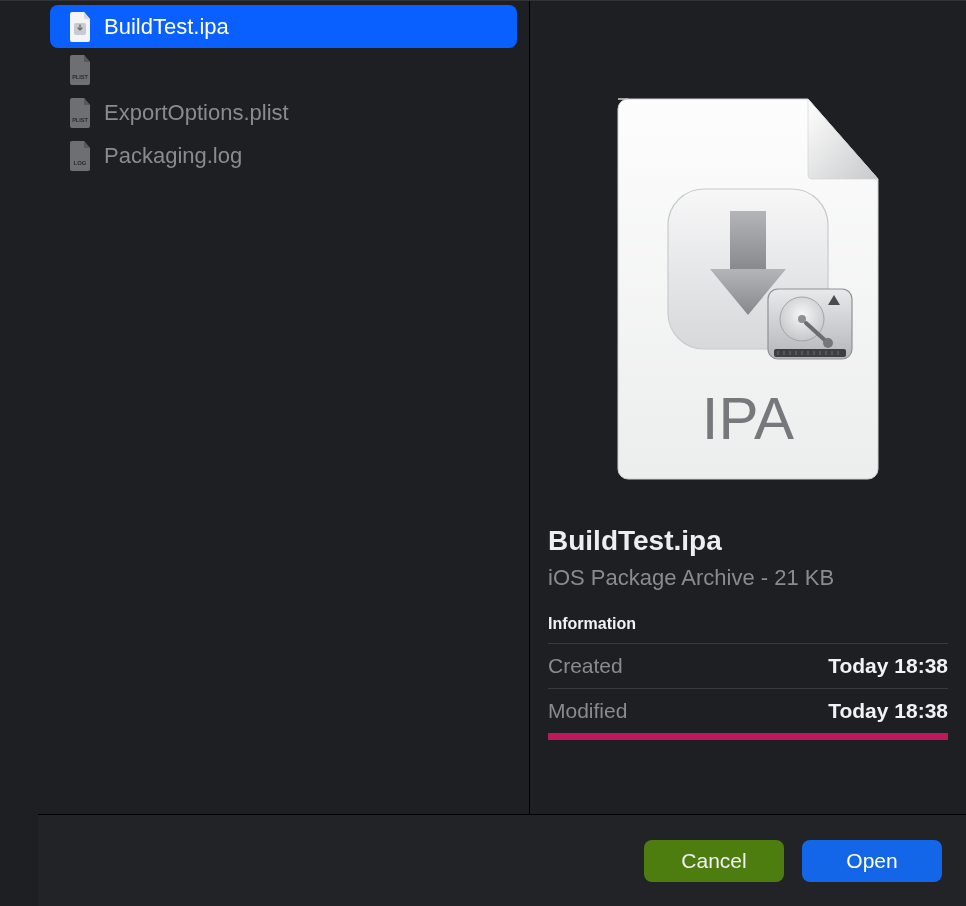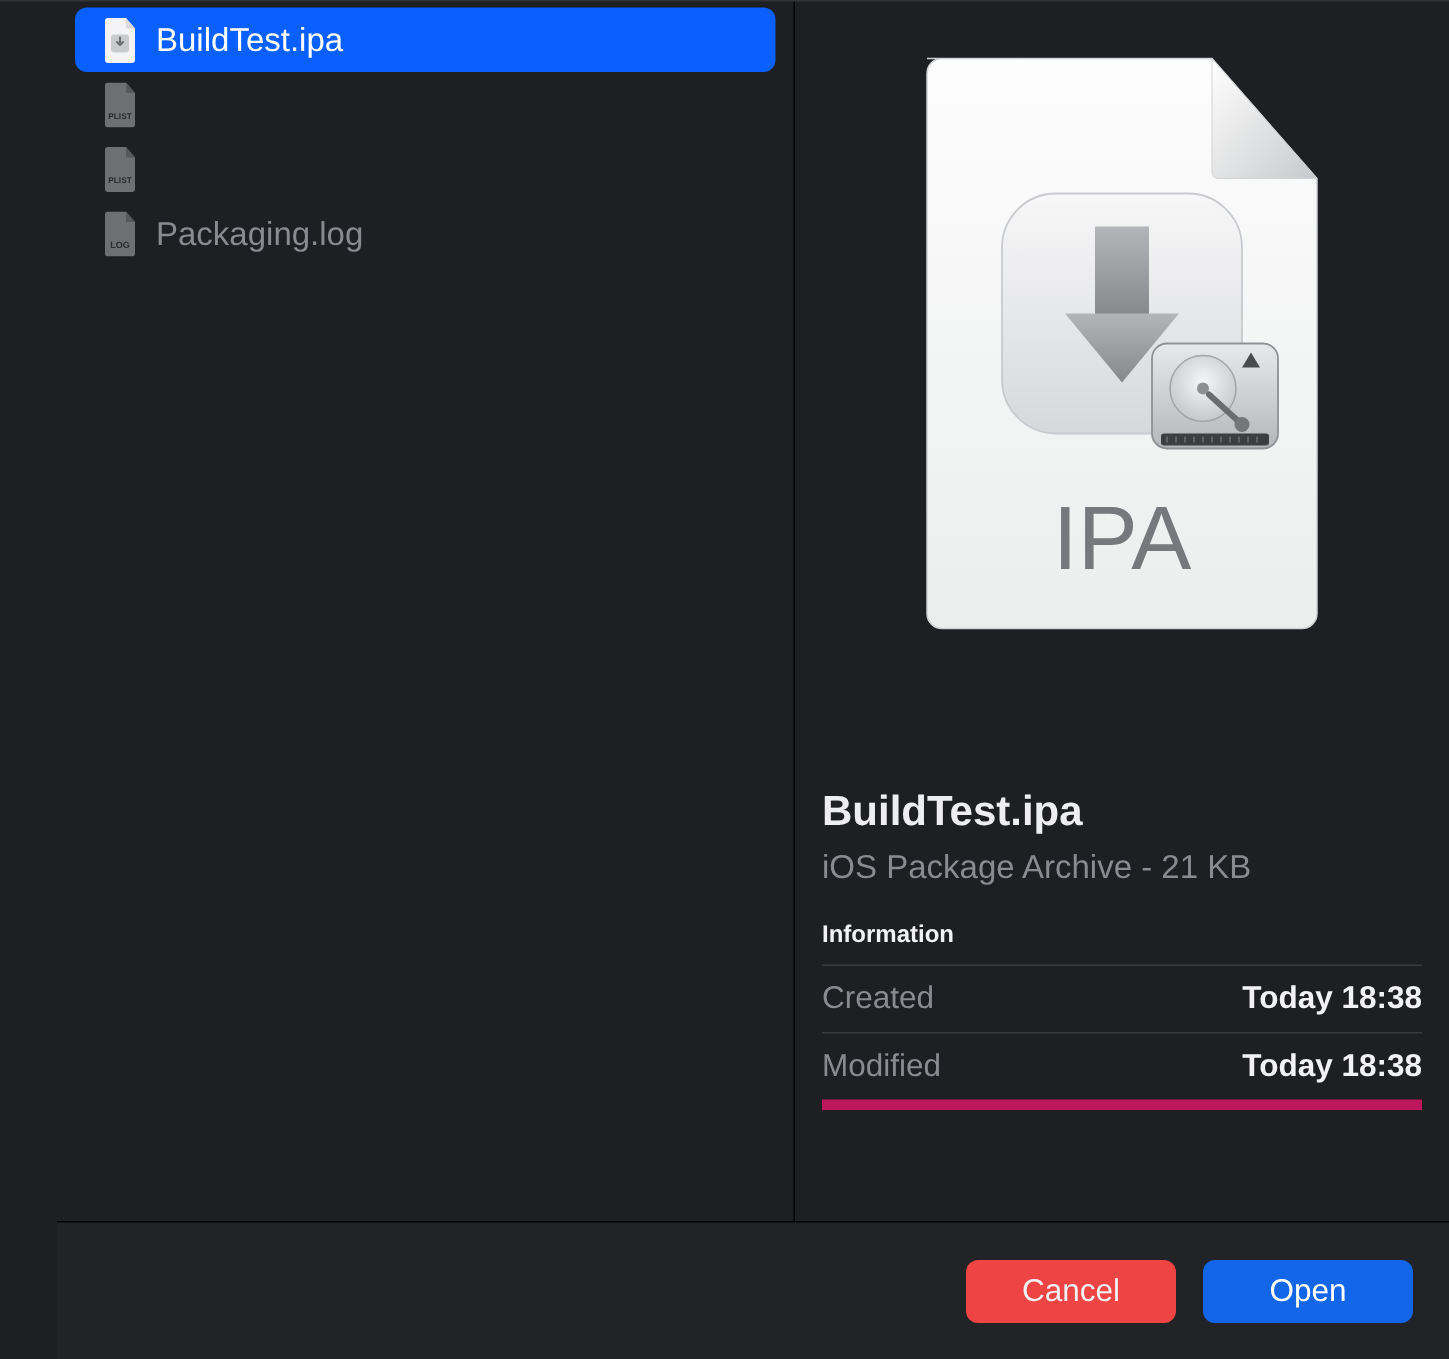--- a/index.html
+++ b/index.html
@@ -53,21 +53,21 @@
   .file-icon svg { width: 24px; height: 30px; display: block; }
 
   .preview-pane {
     flex: 1;
     display: flex;
     flex-direction: column;
     padding: 28px 18px 8px 18px;
   }
   .preview-icon-wrap {
     display: flex;
-    align-items: flex-start;
+    align-items: flex-end;
     justify-content: center;
     height: 460px;
   }
   .preview-icon svg { display: block; }
 
   .file-title {
     font-size: 28px;
     font-weight: 600;
     color: #eeeef0;
     margin-top: 36px;
@@ -112,21 +112,21 @@
     border-radius: 8px;
     font-size: 21px;
     font-weight: 500;
     border: none;
     cursor: pointer;
     display: inline-flex;
     align-items: center;
     justify-content: center;
   }
   .btn-cancel {
-    background: #ef4444;
+    background: #4d7c0f;
     color: #f0f0f2;
   }
   .btn-open {
     background: #1366e8;
     color: #ffffff;
   }
 </style>
 </head>
 <body>
 
@@ -158,20 +158,21 @@
       </div>
 
       <div class="file-row">
         <span class="file-icon">
           <svg viewBox="0 0 24 30">
             <path d="M2 0 H16 L22 7 V28 a2 2 0 0 1 -2 2 H4 a2 2 0 0 1 -2 -2 V2 a2 2 0 0 1 2 -2 Z" fill="#6e6f73"></path>
             <path d="M16 0 L22 7 H17 a1 1 0 0 1 -1 -1 Z" fill="#57585c"></path>
             <text x="12" y="24" font-size="5.5" fill="#2a2b2e" text-anchor="middle" font-family="Arial" font-weight="700">PLIST</text>
           </svg>
         </span>
+        <span class="label">ExportOptions.plist</span>
       </div>
 
       <div class="file-row">
         <span class="file-icon">
           <svg viewBox="0 0 24 30">
             <path d="M2 0 H16 L22 7 V28 a2 2 0 0 1 -2 2 H4 a2 2 0 0 1 -2 -2 V2 a2 2 0 0 1 2 -2 Z" fill="#6e6f73"></path>
             <path d="M16 0 L22 7 H17 a1 1 0 0 1 -1 -1 Z" fill="#57585c"></path>
             <text x="12" y="24" font-size="6" fill="#2a2b2e" text-anchor="middle" font-family="Arial" font-weight="700">LOG</text>
           </svg>
         </span>

